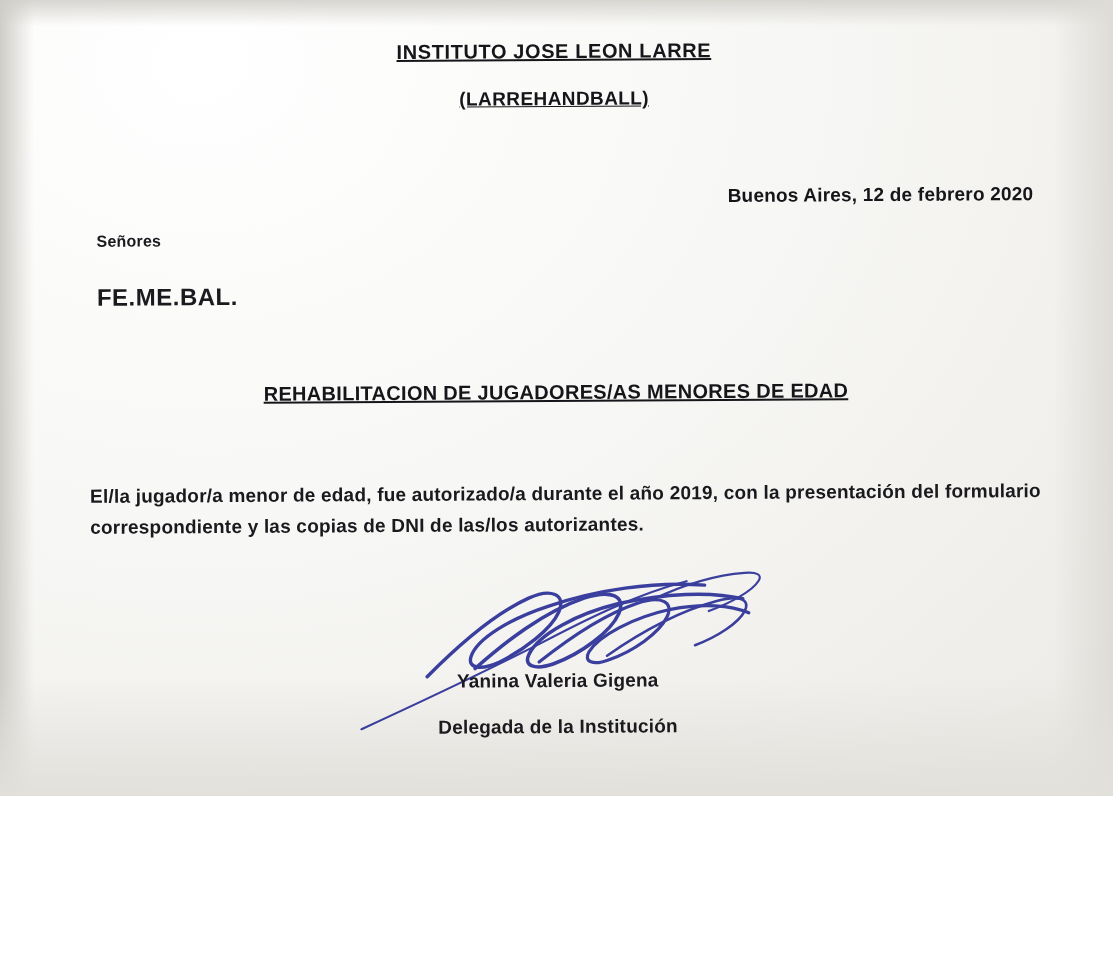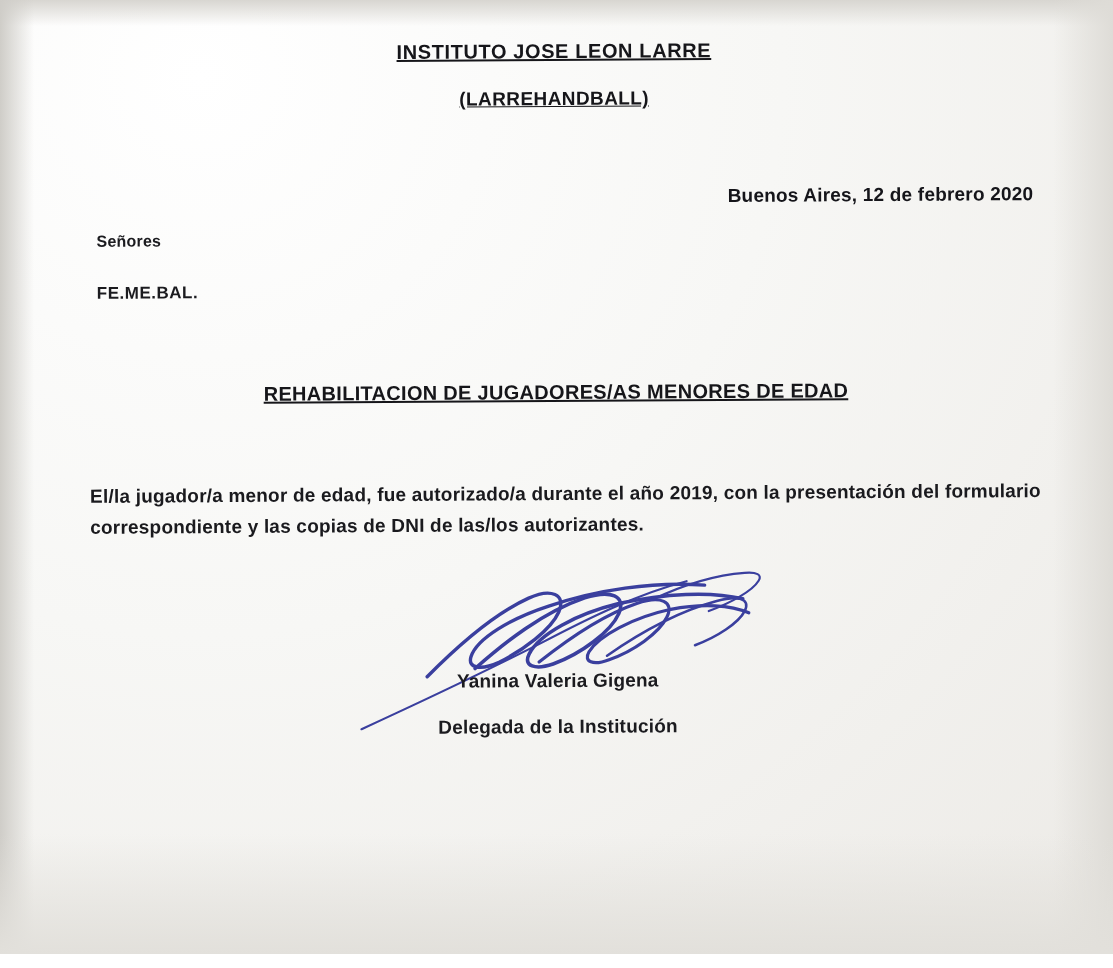--- a/index.html
+++ b/index.html
@@ -11,21 +11,21 @@
     height: 968px;
     overflow: hidden;
     font-family: "Liberation Sans", sans-serif;
     background: #ffffff;
   }
 
   
   .page {
     position: relative;
     width: 1113px;
-    height: 954px;
+    height: 796px;
     background:
       radial-gradient(ellipse at 18% 8%, #ffffff 0%, #f7f7f5 45%, #eceae6 100%);
     overflow: hidden;
   }
   
   .shade-left {
     position: absolute;
     left: 0; top: 0;
     width: 34px; height: 968px;
     background: linear-gradient(to right, #cfcdc8 0%, rgba(236,234,230,0) 100%);
@@ -100,21 +100,21 @@
 
   .addressee-1 {
     left: 98px;
     top: 230px;
     font-size: 16px;
     font-weight: bold;
   }
   .addressee-2 {
     left: 98px;
     top: 281px;
-    font-size: 17px;
+    font-size: 24px;
     font-weight: bold;
     letter-spacing: 0.5px;
   }
 
   .subject {
     left: 0; right: 0;
     top: 381px;
     text-align: center;
     font-size: 20px;
     font-weight: bold;

